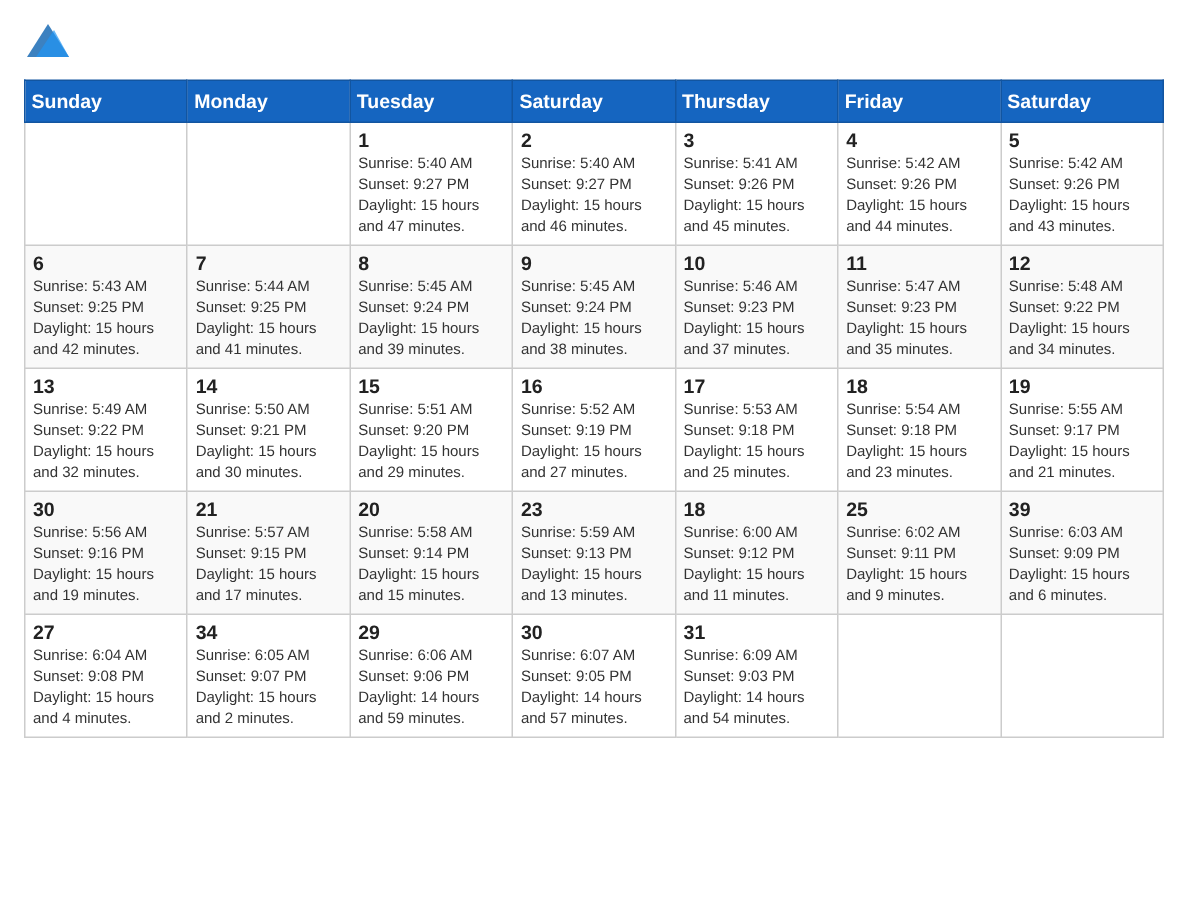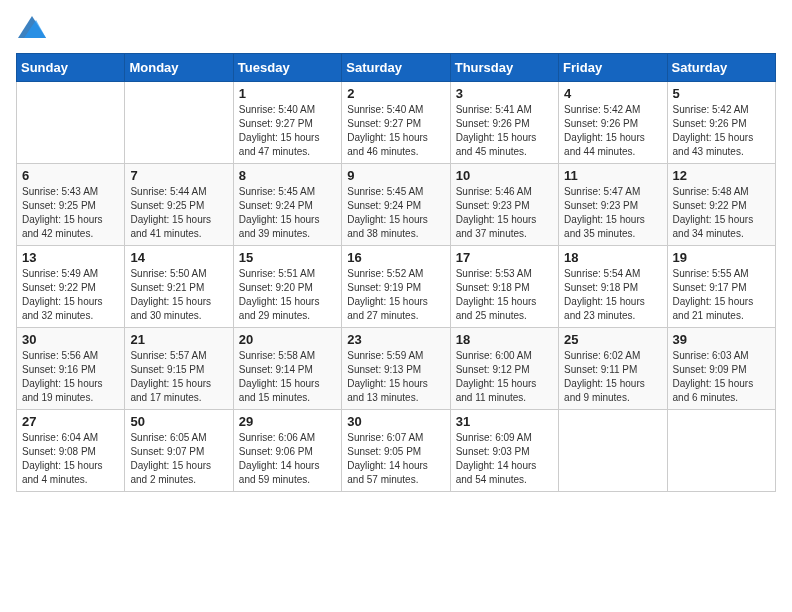--- a/index.html
+++ b/index.html
@@ -239,21 +239,21 @@
           <span class="day-number">39</span>
           <div class="day-info">Sunrise: 6:03 AM<br>Sunset: 9:09 PM<br>Daylight: 15 hours and 6 minutes.</div>
         </td>
       </tr>
       <tr>
         <td>
           <span class="day-number">27</span>
           <div class="day-info">Sunrise: 6:04 AM<br>Sunset: 9:08 PM<br>Daylight: 15 hours and 4 minutes.</div>
         </td>
         <td>
-          <span class="day-number">50</span>
+          <span class="day-number">34</span>
           <div class="day-info">Sunrise: 6:05 AM<br>Sunset: 9:07 PM<br>Daylight: 15 hours and 2 minutes.</div>
         </td>
         <td>
           <span class="day-number">29</span>
           <div class="day-info">Sunrise: 6:06 AM<br>Sunset: 9:06 PM<br>Daylight: 14 hours and 59 minutes.</div>
         </td>
         <td>
           <span class="day-number">30</span>
           <div class="day-info">Sunrise: 6:07 AM<br>Sunset: 9:05 PM<br>Daylight: 14 hours and 57 minutes.</div>
         </td>

